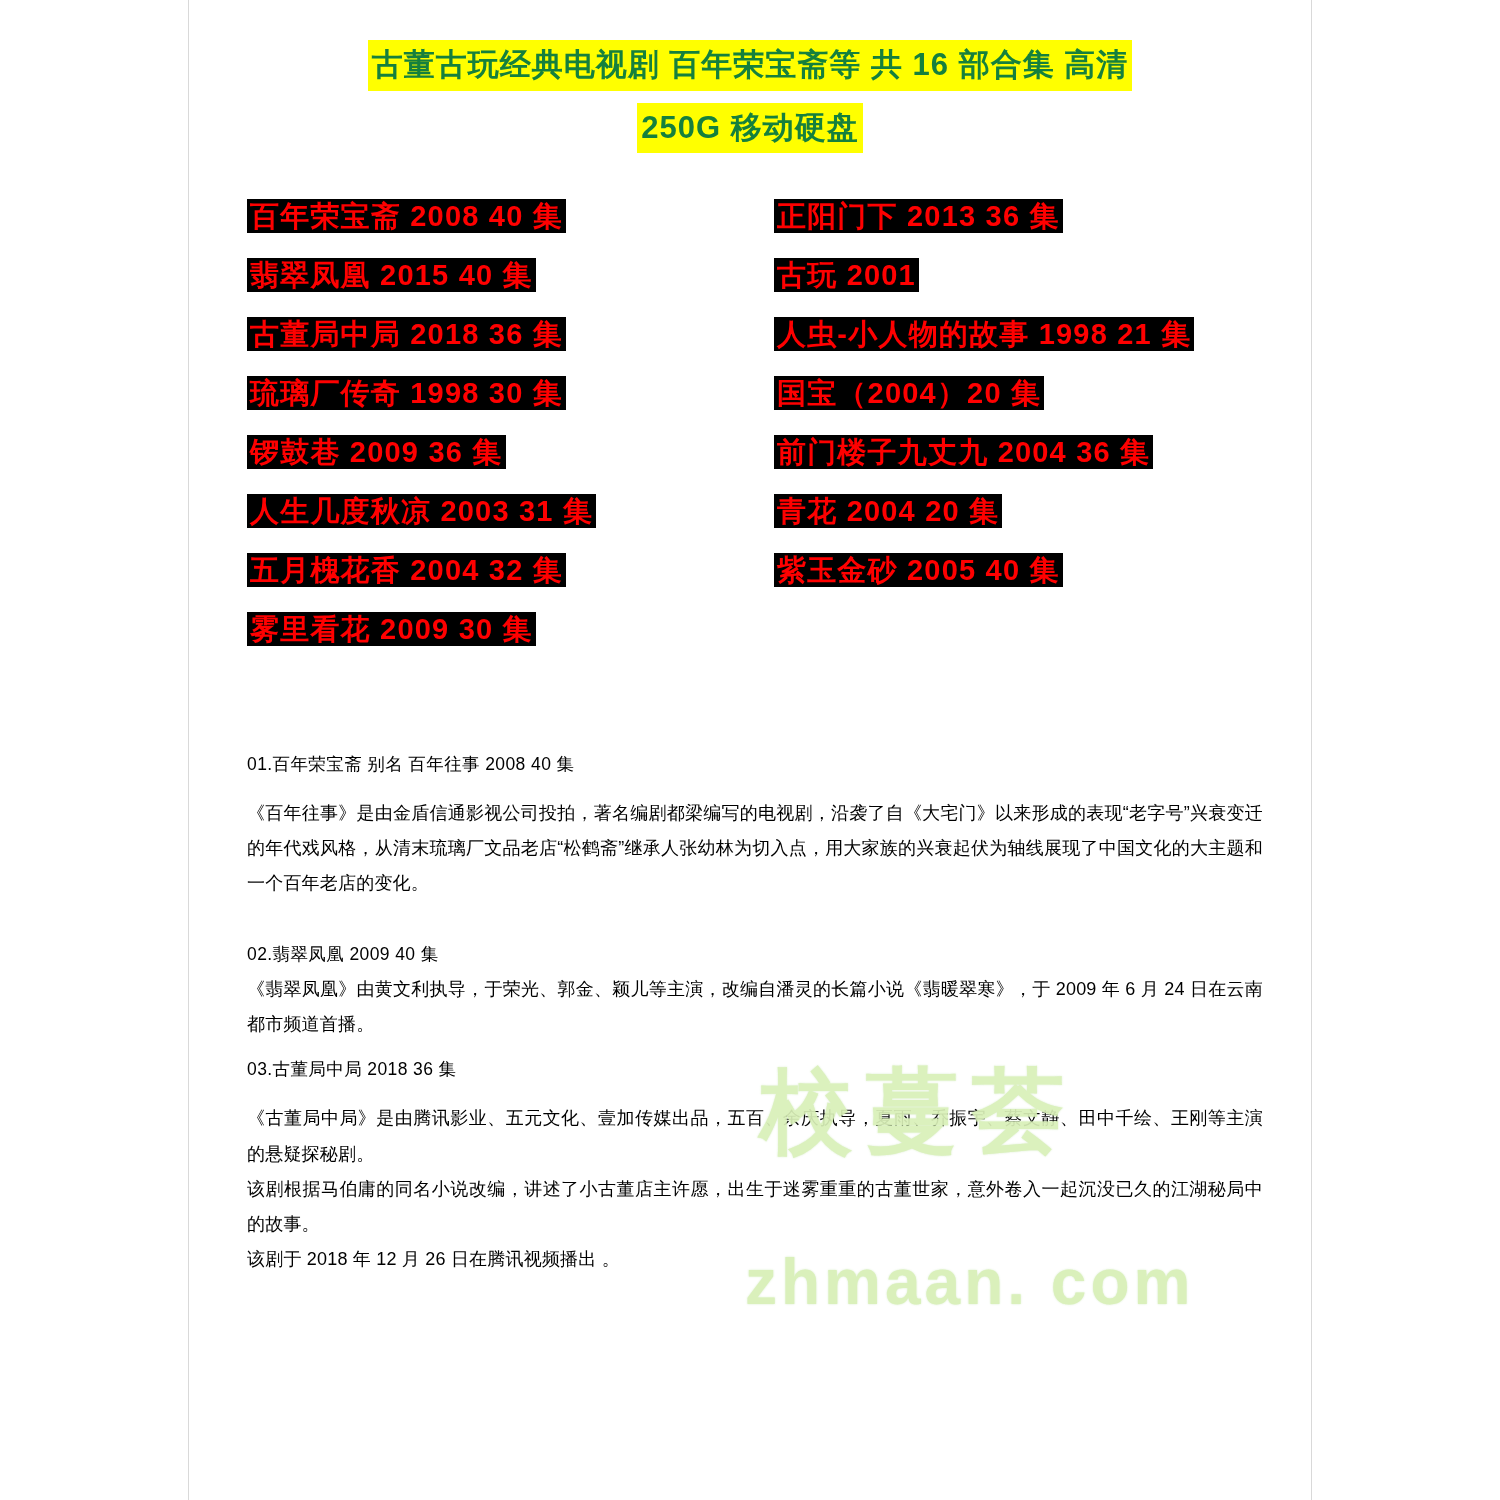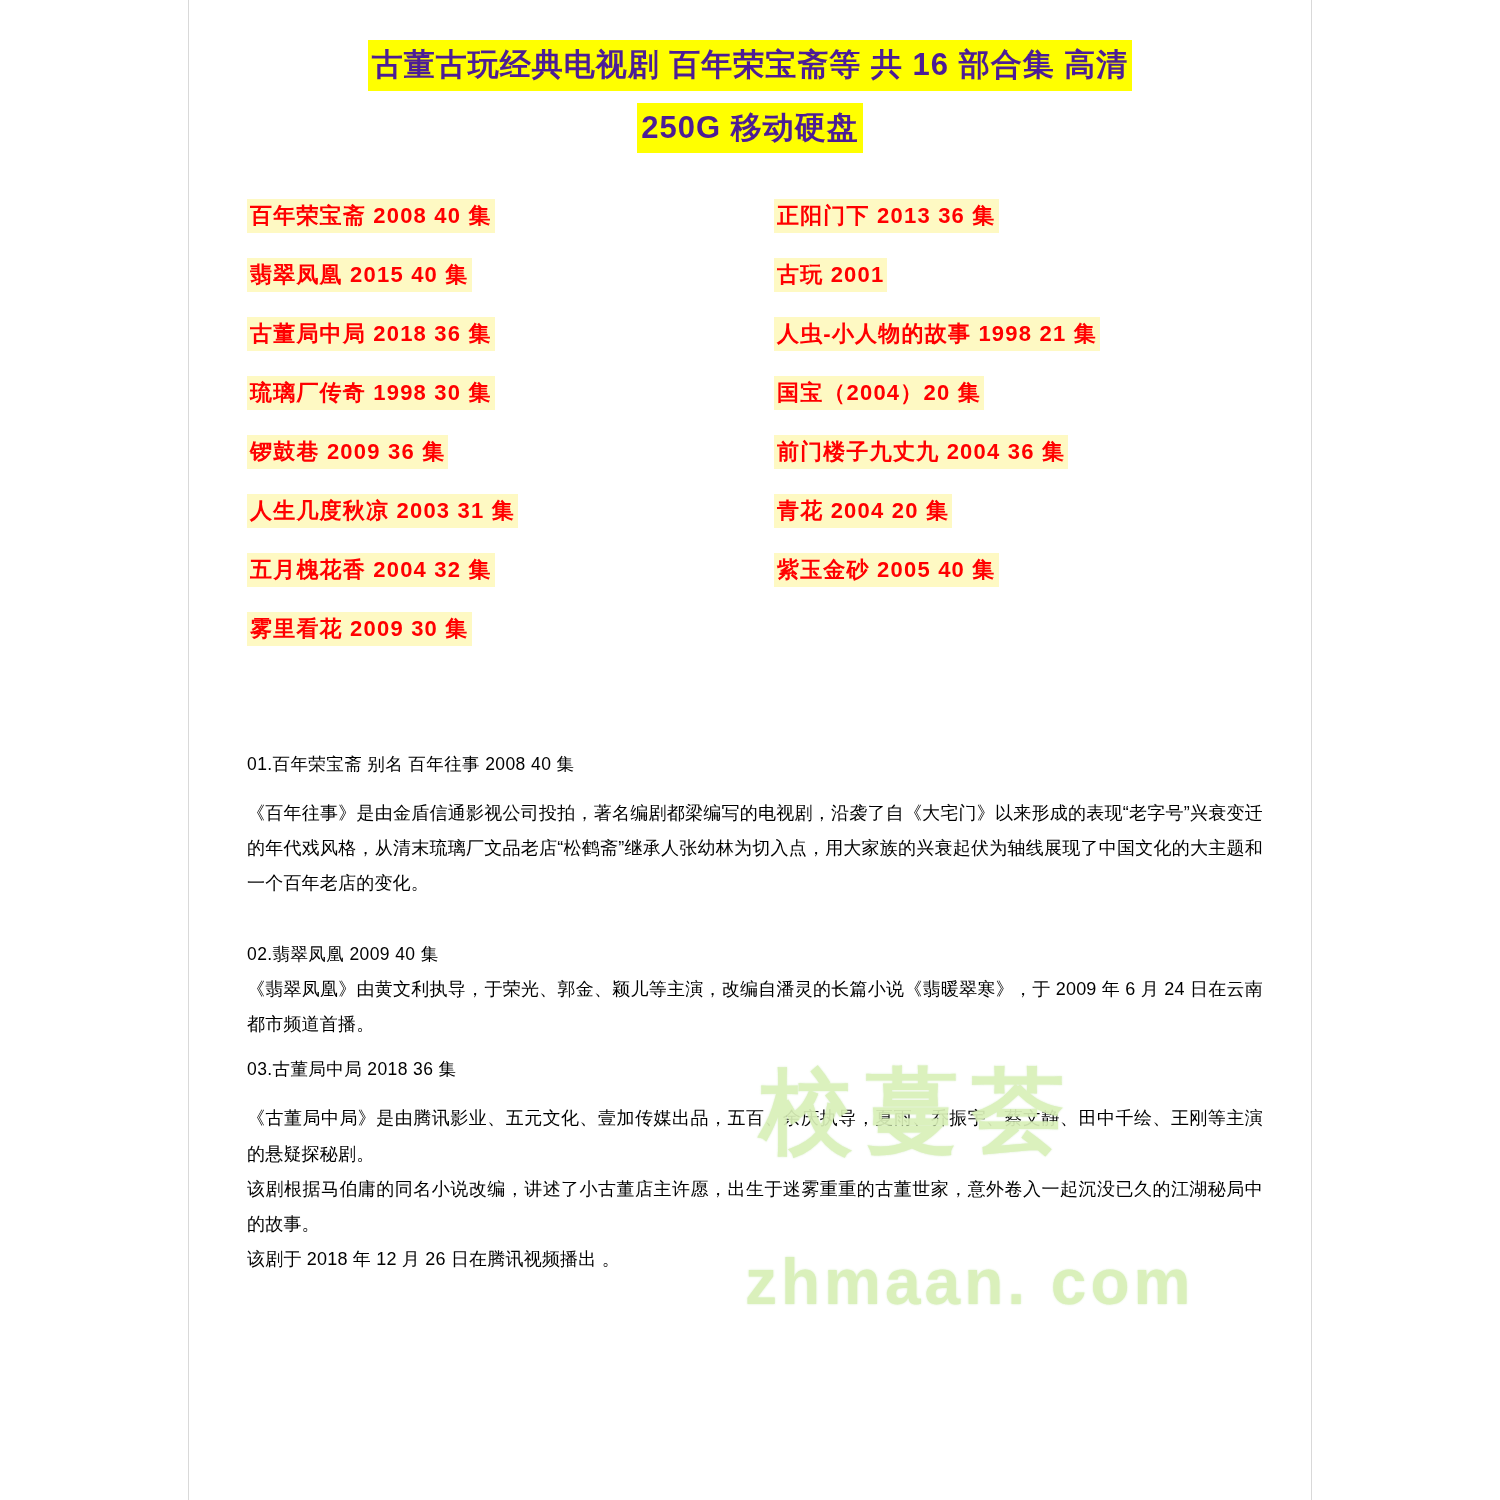--- a/index.html
+++ b/index.html
@@ -38,21 +38,21 @@
   
   .title-block {
     margin-top: 40px;
     text-align: center;
     line-height: 1.5;
   }
   .title-line {
     display: inline-block;
     font-size: 31px;
     font-weight: bold;
-    color: #4c1d95;
+    color: #15803d;
     background: #ffff00;
     padding: 2px 4px;
     letter-spacing: 1px;
   }
   .title-line.second {
     margin-top: 12px;
   }
 
   
   .list-wrap {
@@ -66,23 +66,23 @@
     flex-direction: column;
   }
   .list-col.left { width: 530px; }
   .list-col.right { width: 520px; }
   .list-item {
     margin-bottom: 25px;
     height: 34px;
   }
   .list-item span {
     display: inline-block;
-    background: #fef9c3;
+    background: #000000;
     color: #ff0000;
-    font-size: 22px;
+    font-size: 29px;
     font-weight: bold;
     line-height: 34px;
     padding: 0 3px;
     letter-spacing: 1.2px;
     white-space: nowrap;
   }
 
   
   .body-wrap {
     margin-top: 76px;

